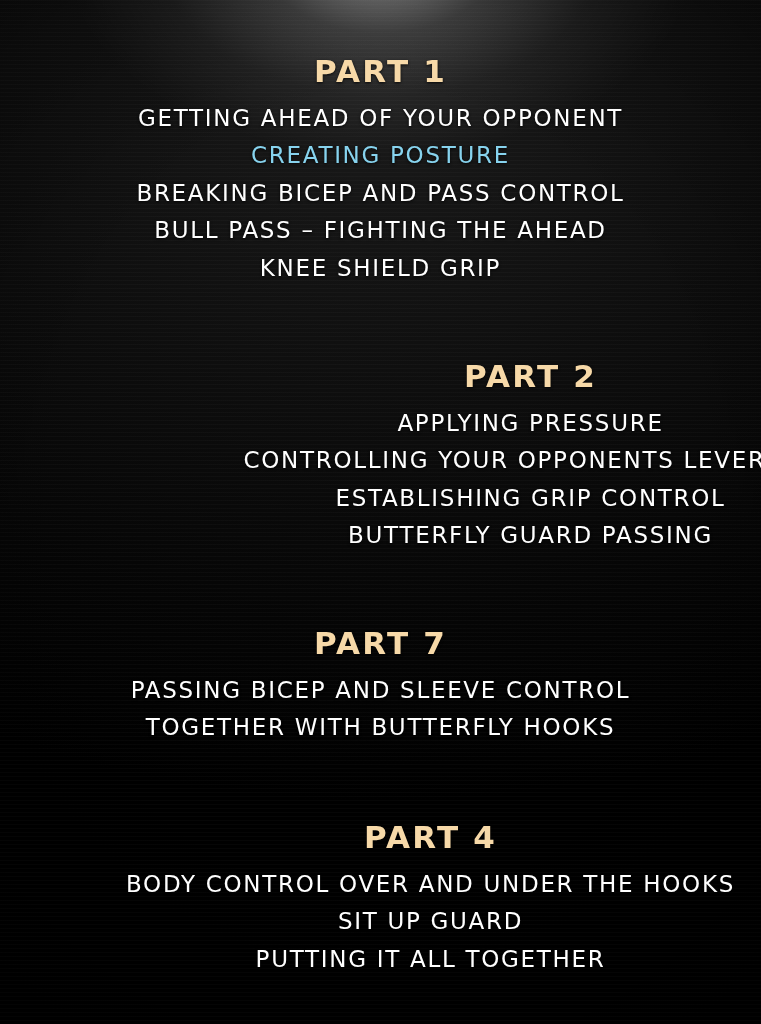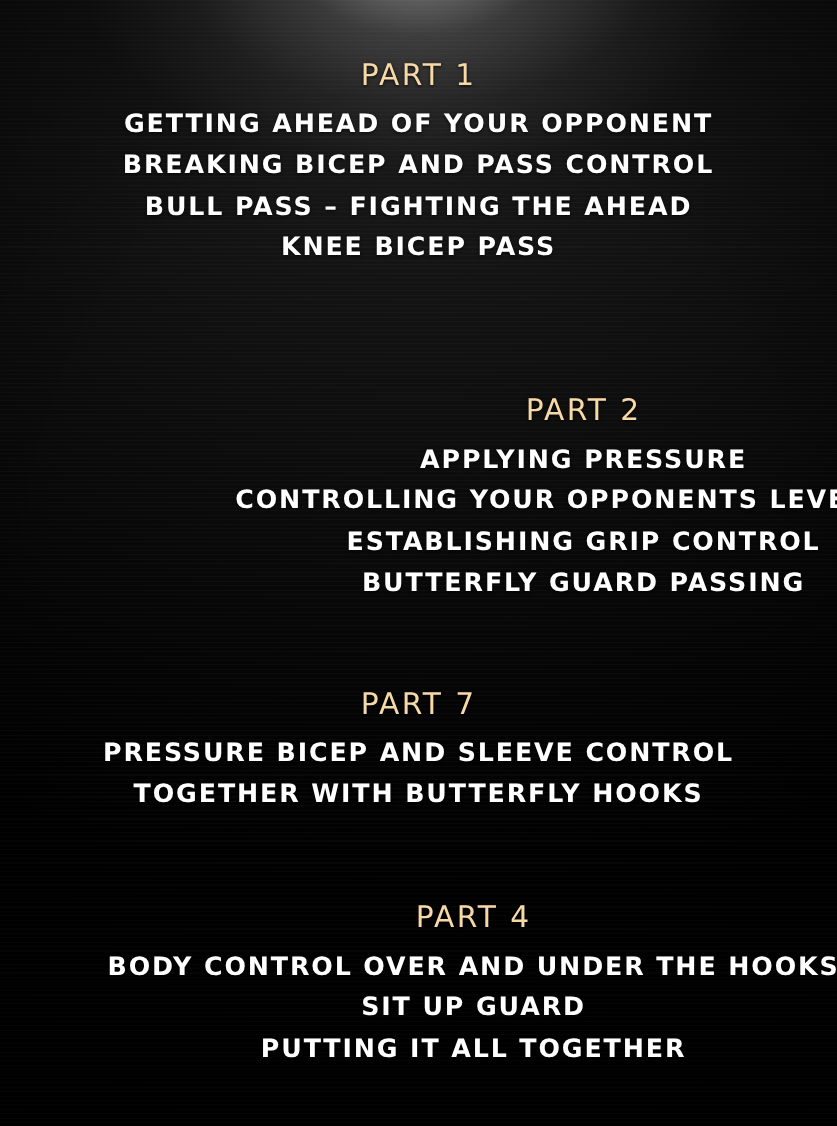--- a/index.html
+++ b/index.html
@@ -54,31 +54,31 @@
     height: 1024px;
     box-sizing: border-box;
   }
   .section {
     position: absolute;
     width: 100%;
     text-align: center;
   }
   .part-title {
     color: #f7d9a8;
-    font-size: 27px;
-    font-weight: normal;
+    font-size: 31px;
+    font-weight: bold;
     letter-spacing: 2.2px;
     line-height: 1.25;
     margin: 0 0 9px 0;
     text-shadow: 0 1px 3px rgba(0,0,0,0.8);
   }
   .item {
     color: #ffffff;
     font-size: 23px;
-    font-weight: bold;
+    font-weight: normal;
     letter-spacing: 1.7px;
     line-height: 1.63;
     margin: 0;
     text-shadow: 0 1px 3px rgba(0,0,0,0.8);
   }
   .item.highlight {
     color: #87d3ee;
   }
   .s1 { top: 52px;  left: 0; padding-right: 78px; }
   .s2 { top: 357px; left: 0; padding-left: 150px; }
@@ -87,36 +87,37 @@
 </style>
 </head>
 <body>
 
 <div id="page">
   <div class="content">
 
     <div class="section s1">
       <p class="part-title">PART 1</p>
       <p class="item">GETTING AHEAD OF YOUR OPPONENT</p>
+      <p class="item highlight">CREATING POSTURE</p>
       <p class="item">BREAKING BICEP AND PASS CONTROL</p>
       <p class="item">BULL PASS – FIGHTING THE AHEAD</p>
-      <p class="item">KNEE BICEP PASS</p>
+      <p class="item">KNEE SHIELD GRIP</p>
     </div>
 
     <div class="section s2">
       <p class="part-title">PART 2</p>
       <p class="item">APPLYING PRESSURE</p>
       <p class="item">CONTROLLING YOUR OPPONENTS LEVERAGE</p>
       <p class="item">ESTABLISHING GRIP CONTROL</p>
       <p class="item">BUTTERFLY GUARD PASSING</p>
     </div>
 
     <div class="section s3">
       <p class="part-title">PART 7</p>
-      <p class="item">PRESSURE BICEP AND SLEEVE CONTROL</p>
+      <p class="item">PASSING BICEP AND SLEEVE CONTROL</p>
       <p class="item">TOGETHER WITH BUTTERFLY HOOKS</p>
     </div>
 
     <div class="section s4">
       <p class="part-title">PART 4</p>
       <p class="item">BODY CONTROL OVER AND UNDER THE HOOKS</p>
       <p class="item">SIT UP GUARD</p>
       <p class="item">PUTTING IT ALL TOGETHER</p>
     </div>
 

